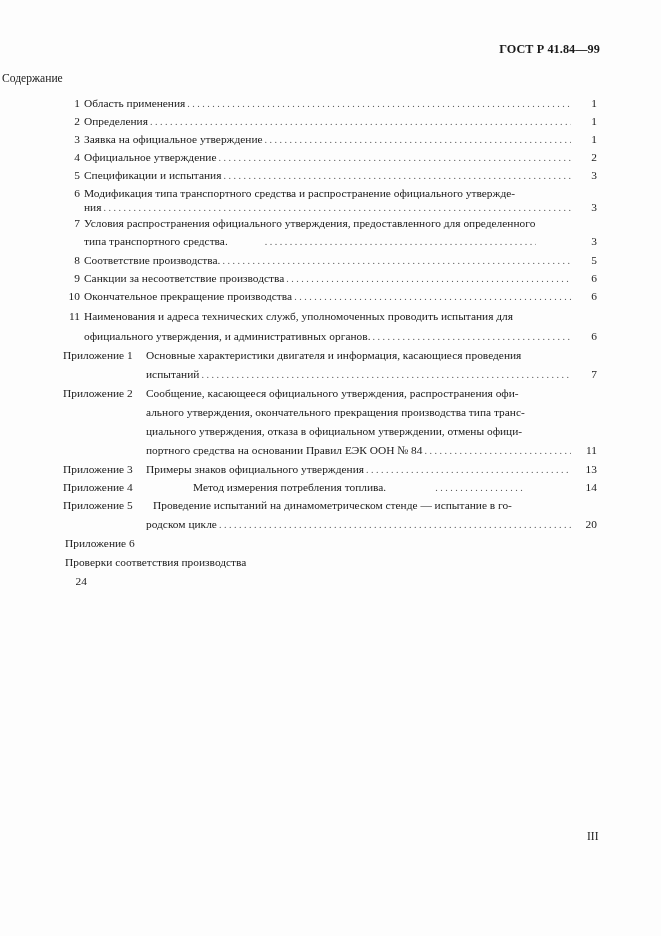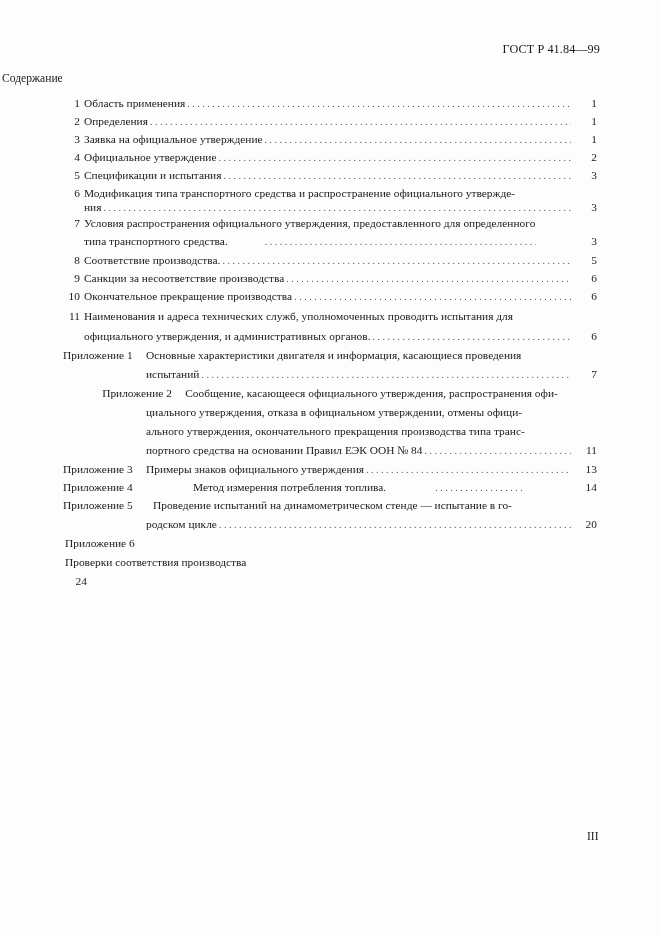--- a/index.html
+++ b/index.html
@@ -13,21 +13,21 @@
       position: relative;
       overflow: hidden;
       font-family: "Liberation Serif", "DejaVu Serif", serif;
       color: #1a1a1a;
       font-size: 11.4px;
     }
     .header-code {
       position: absolute;
       top: 42px;
       right: 61px;
-      font-weight: normal;
+      font-weight: bold;
       font-size: 12.2px;
       letter-spacing: 0.1px;
     }
     .toc-title {
       position: absolute;
       top: 72px;
       left: 0;
       width: 661px;
       text-align: left;
       padding-left: 4px;
@@ -196,29 +196,29 @@
       <span>Основные характеристики двигателя и информация, касающиеся проведения</span>
     </div>
     <div class="line text-row indent-app" style="height:19px;line-height:19px;">
       <span>испытаний</span>
       <span class="leader"></span>
       <span class="page">7</span>
     </div>
   </div>
 
   <div>
-    <div class="line text-row" style="height:19px;line-height:19px;justify-content:center;">
+    <div class="line text-row" style="height:19px;line-height:19px;">
       <span class="app-label">Приложение 2</span>
       <span>Сообщение, касающееся официального утверждения, распространения офи-</span>
     </div>
     <div class="line text-row indent-app" style="height:19px;line-height:19px;">
+      <span>ального утверждения, окончательного прекращения производства типа транс-</span>
+    </div>
+    <div class="line text-row indent-app" style="height:19px;line-height:19px;">
       <span>циального утверждения, отказа в официальном утверждении, отмены офици-</span>
-    </div>
-    <div class="line text-row indent-app" style="height:19px;line-height:19px;">
-      <span>ального утверждения, окончательного прекращения производства типа транс-</span>
     </div>
     <div class="line text-row indent-app" style="height:19px;line-height:19px;">
       <span>портного средства на основании Правил ЕЭК ООН № 84</span>
       <span class="leader"></span>
       <span class="page">11</span>
     </div>
   </div>
 
   <div class="line text-row" style="height:18px;line-height:18px;">
     <span class="app-label">Приложение 3</span>

